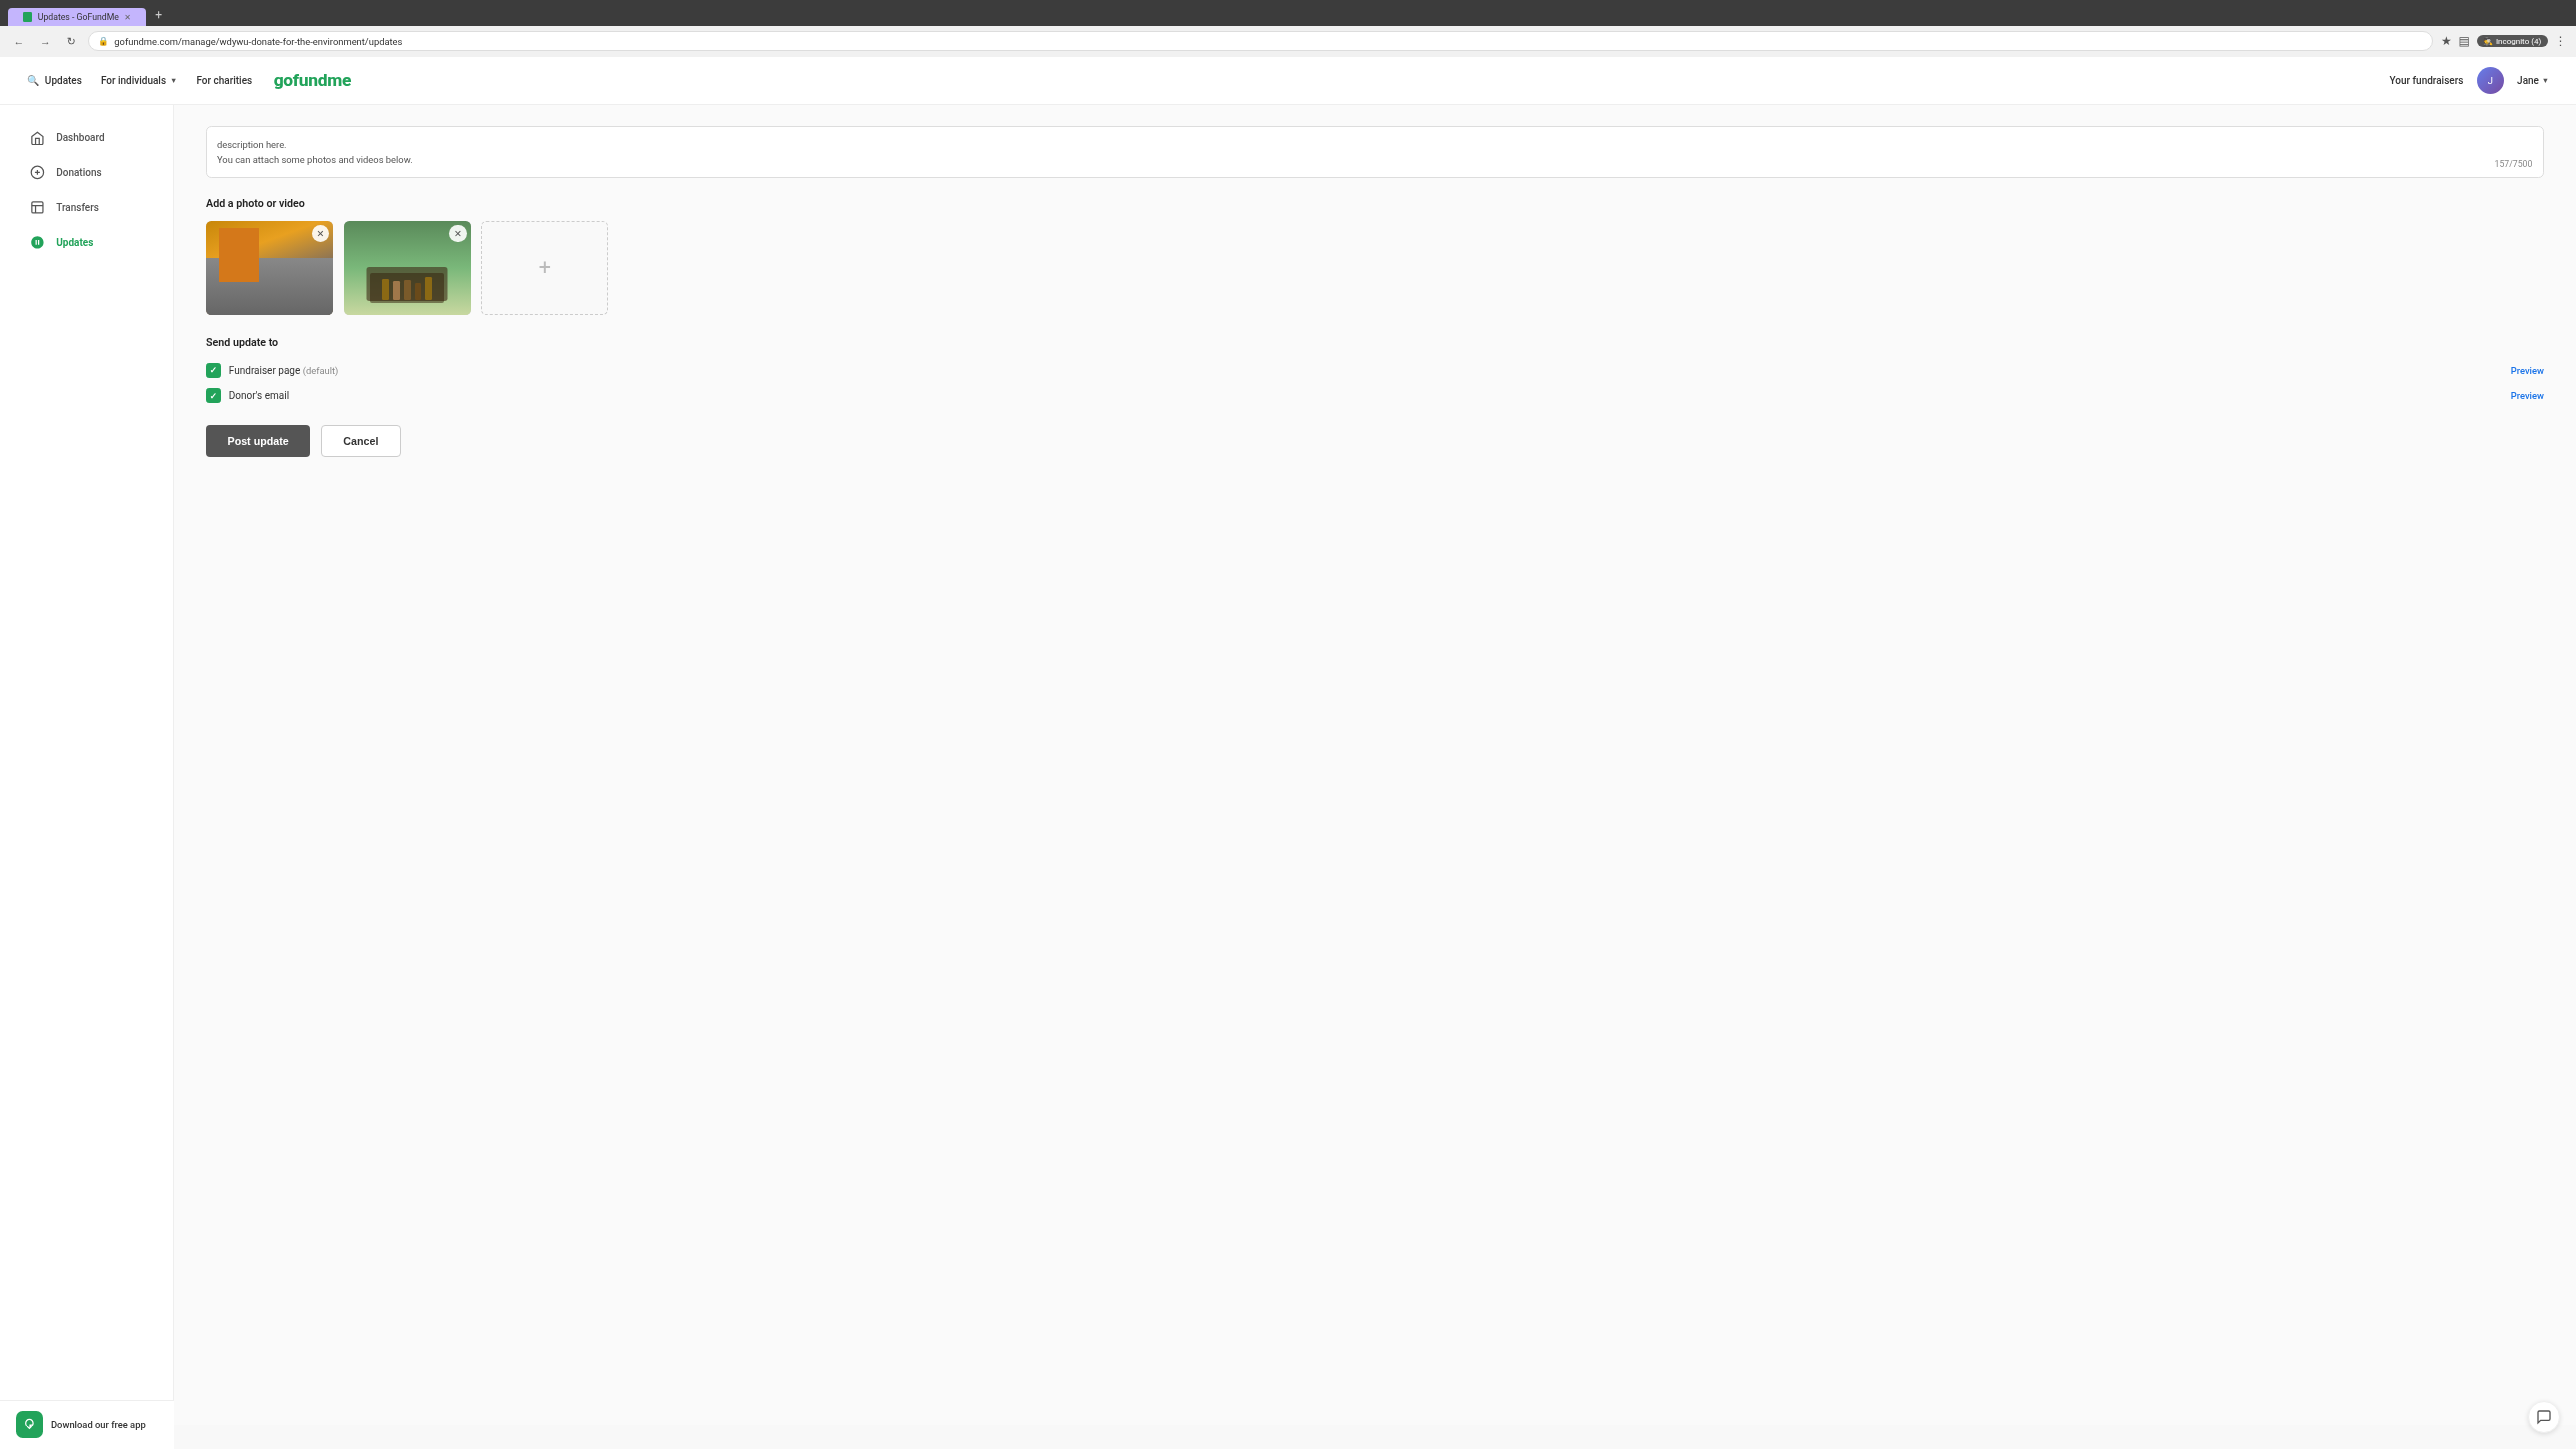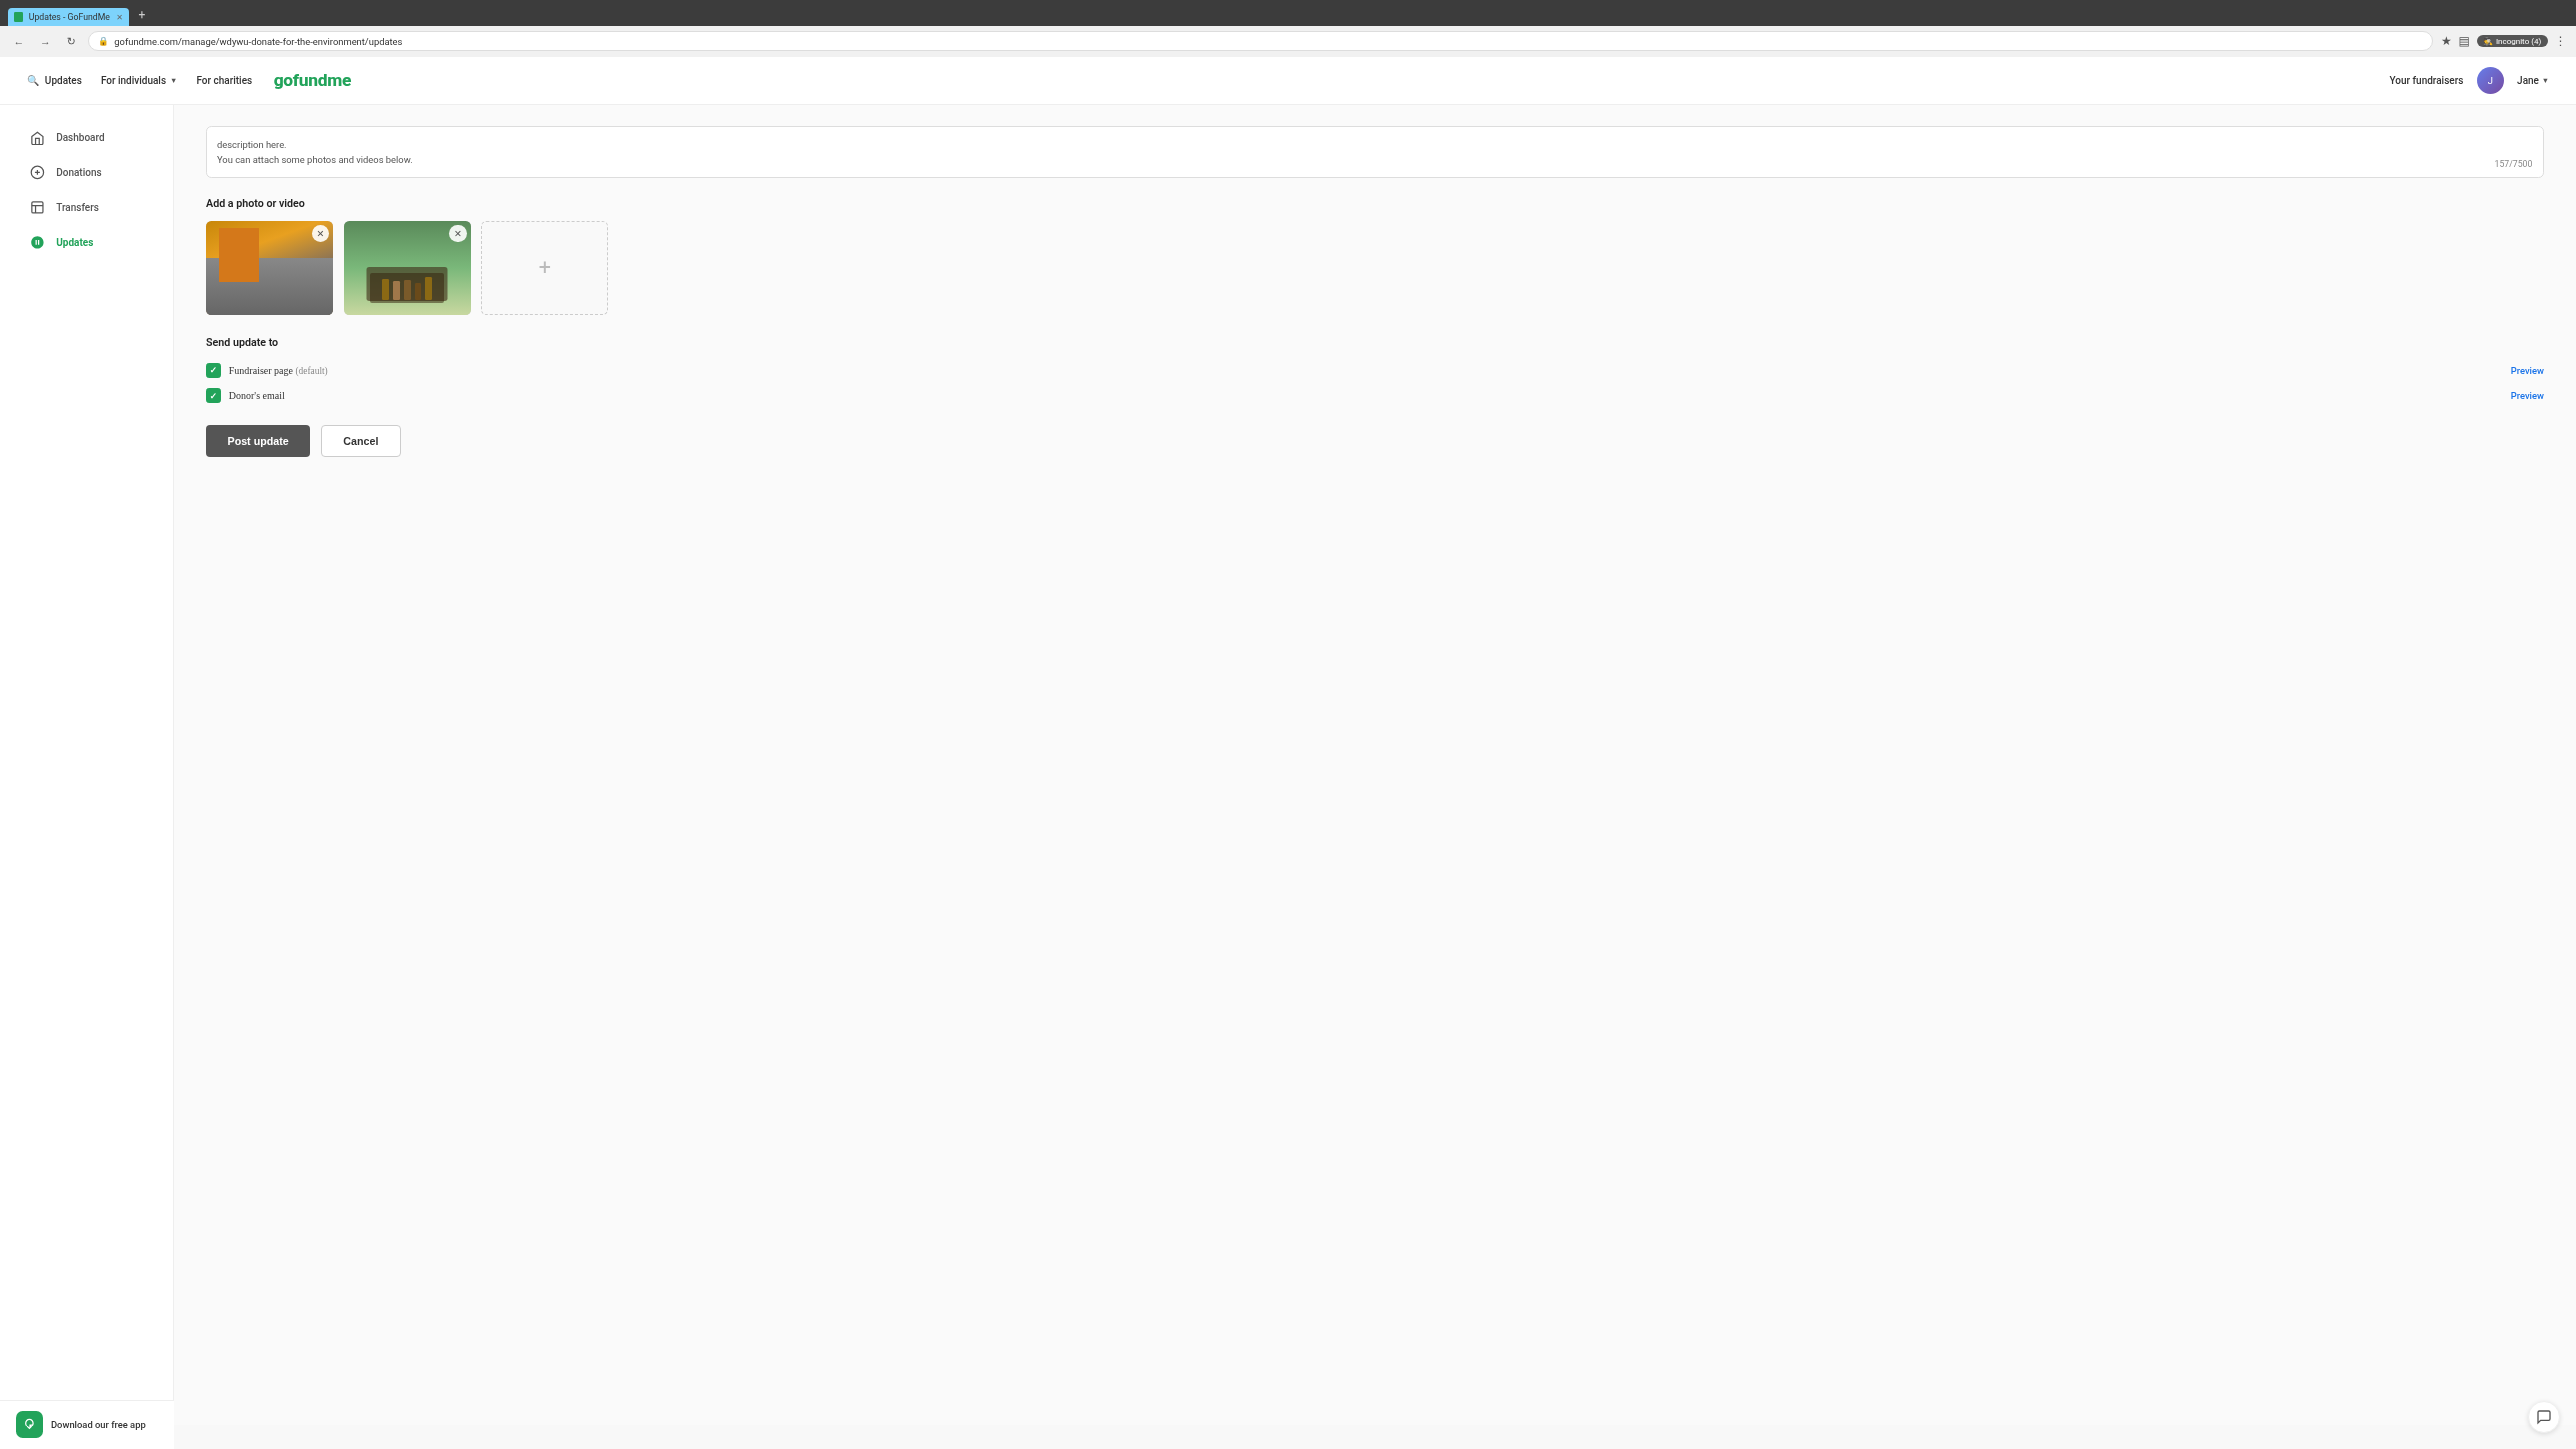--- a/index.html
+++ b/index.html
@@ -10,23 +10,23 @@
       color: #333;
     }
     .browser-tab-bar {
       background: #3c3c3c;
       padding: 4px 8px 0;
       display: flex;
       align-items: flex-end;
       gap: 2.7px;
     }
     .browser-tab {
-      background: #7dd3fc;
+      background: #c4b5fd;
       border-radius: 4px 4px 0 0;
-      padding: 4px 6px;
+      padding: 4px 15px;
       display: flex;
       align-items: center;
       gap: 5.4px;
       font-size: 8.7px;
       color: #333;
       min-width: 121px;
     }
     .browser-tab .tab-favicon {
       width: 9.4px;
       height: 9.4px;
@@ -371,21 +371,20 @@
     .checkbox-custom.checked::after {
       content: '✓';
       color: white;
       font-size: 8.7px;
       font-weight: bold;
     }
     .checkbox-label {
       font-size: 10px;
       color: #333;
       flex: 1;
-      font-family: Liberation Serif, serif;
     }
     .preview-link {
       color: #1a73e8;
       font-size: 9.4px;
       font-weight: 500;
       cursor: pointer;
       text-decoration: none;
     }
 
     

